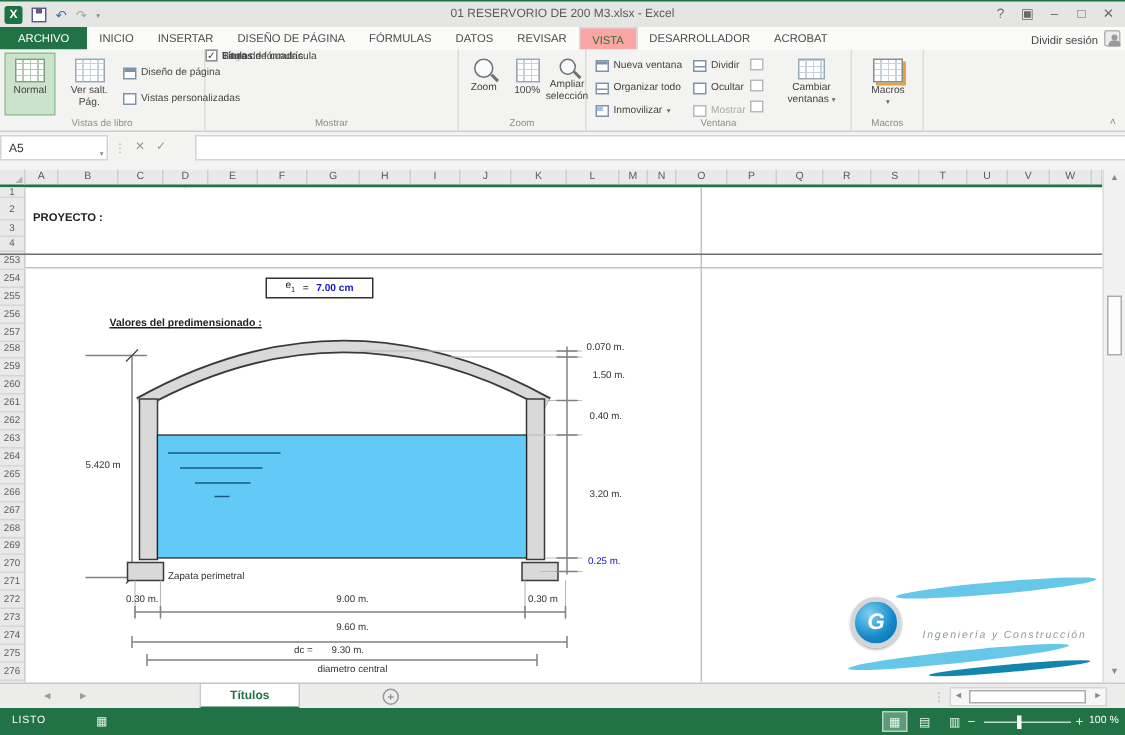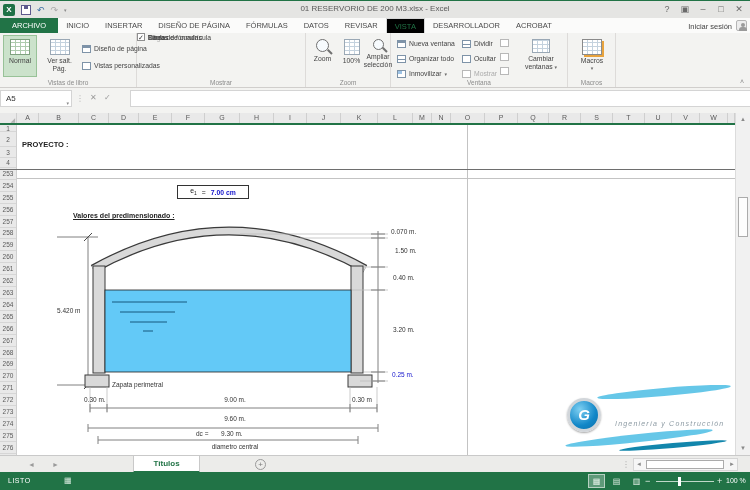--- a/index.html
+++ b/index.html
@@ -17,21 +17,21 @@
   .qglyph.gray { color:#A9A9A9; }
   .qdd { font-size:5px; color:#8A8A8A; }
   .title-text { position:absolute; left:0; right:0; top:3px; text-align:center; font-size:8px; color:#5A5A5A; }
   .winctl { position:absolute; right:2px; top:1px; display:flex; }
   .winctl span { width:18px; text-align:center; font-size:9px; color:#6A6A6A; line-height:15px; }
 
   
   .tabrow { position:absolute; left:0; top:18px; width:750px; height:15px; background:#FBFBFA; display:flex; align-items:stretch; }
   .rtab { padding:0 8px; font-size:7.5px; color:#4A4A4A; display:flex; align-items:center; }
   .rtab.file { background:#217346; color:#fff; padding:0 12px; }
-  .rtab.active { color:#217346; background:#000000; border:1px solid #D8D8D8; border-bottom:none; }
+  .rtab.active { color:#217346; background:#fca5a5; border:1px solid #D8D8D8; border-bottom:none; }
   .signin { position:absolute; right:18px; top:4px; font-size:7.5px; color:#444; }
   .avatar { position:absolute; right:3px; top:2px; width:11px; height:11px; border:1px solid #B5B5B5; border-radius:2px; background:#EDEDED; }
   .avatar::before { content:""; position:absolute; left:3.5px; top:1.5px; width:4px; height:4px; border-radius:50%; background:#9A9A9A; }
   .avatar::after { content:""; position:absolute; left:1.5px; top:6px; width:8px; height:4px; border-radius:3px 3px 0 0; background:#9A9A9A; }
 
   
   .ribbon { position:absolute; left:0; top:33px; width:750px; height:55px; background:#F3F3F1; border-bottom:1px solid #D0CECC; }
   .rgroup { position:absolute; top:0; bottom:0; border-right:1px solid #DDDBD9; }
   .glabel { position:absolute; bottom:1px; left:0; right:0; text-align:center; font-size:6.5px; color:#8C8C8C; }
   .bigbtn { position:absolute; display:flex; flex-direction:column; align-items:center; justify-content:flex-start; font-size:6.8px; color:#444; text-align:center; padding-top:3px; border:1px solid transparent; line-height:1.25; }
@@ -157,21 +157,21 @@
         <span class="rtab">INSERTAR</span>
         <span class="rtab">DISEÑO DE PÁGINA</span>
         <span class="rtab">FÓRMULAS</span>
         <span class="rtab">DATOS</span>
         <span class="rtab">REVISAR</span>
         <span class="rtab active">VISTA</span>
         <span class="rtab">DESARROLLADOR</span>
         <span class="rtab">ACROBAT</span>
       </div>
   </div>
-  <span class="signin" style="position:absolute; top:22px;">Iniciar sesión</span>
+  <span class="signin" style="position:absolute; top:22px;">Dividir sesión</span>
   <span class="avatar" style="position:absolute; top:20px;"></span>
 
   <div class="ribbon">
 
     <div class="rgroup" style="left:0; width:137px;">
       <div class="bigbtn sel" style="left:3px; top:2px; width:34px; height:42px;">
         <span class="ribicon green"></span>
         <span>Normal</span>
       </div>
       <div class="bigbtn" style="left:39px; top:2px; width:41px; height:42px;">

